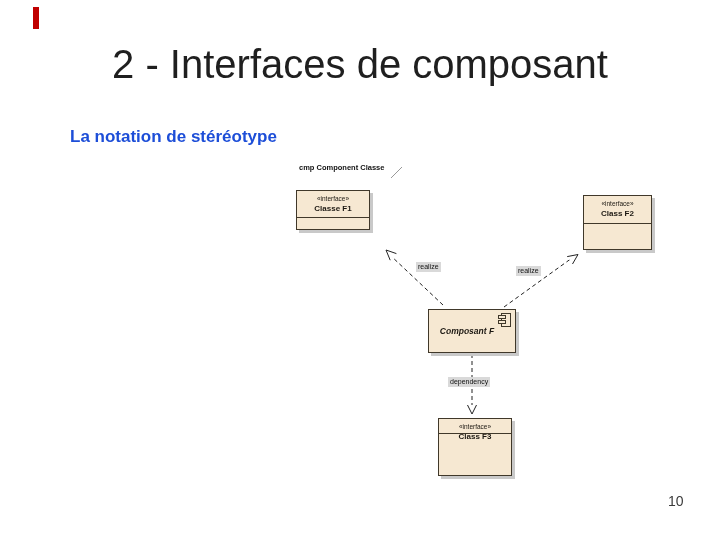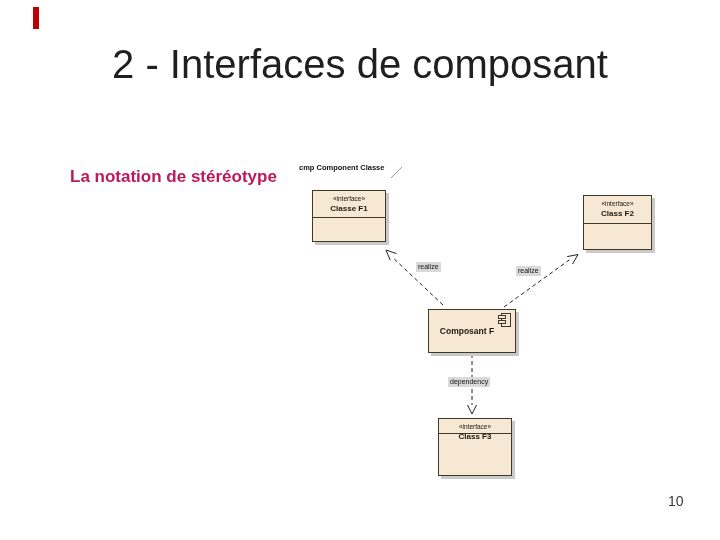--- a/index.html
+++ b/index.html
@@ -5,45 +5,45 @@
   html,body{margin:0;padding:0;background:#fff;}
   .slide{position:relative;width:720px;height:540px;background:#ffffff;
          font-family:"Liberation Sans",sans-serif;overflow:hidden;}
 
   .accent-bar{position:absolute;left:33px;top:7px;width:6px;height:22px;background:#c00000;}
 
   .slide-title{position:absolute;left:0;right:0;top:42px;text-align:center;
                font-size:40px;font-weight:400;color:#1f1f1f;letter-spacing:0px;}
 
   .slide-subtitle{position:absolute;left:70px;top:127px;font-size:17px;font-weight:bold;
-                  color:#be185d;margin-top:40px;}
+                  color:#1d4ed8;}
 
   .page-number{position:absolute;left:652px;top:493px;font-size:14px;color:#3a3a3a;margin-left:16px;}
 
   
   .diagram{position:absolute;left:0;top:0;width:720px;height:540px;}
   .frame-label{position:absolute;left:299px;top:163px;font-size:7.5px;font-weight:bold;color:#111;}
 
   .uml-node{position:absolute;background:#f6e8d2;border:1px solid #40382a;
             box-shadow:3px 3px 0 #c9c9c9;box-sizing:border-box;color:#1c1812;}
   .compartment-top{border-bottom:1px solid #40382a;text-align:center;
                    padding-top:3px;box-sizing:border-box;}
   .stereotype{font-size:6.5px;line-height:9px;}
   .node-name{font-size:8px;font-weight:bold;line-height:11px;}
 
-  .node-f1{left:312px;top:190px;width:74px;height:52px;}
+  .node-f1{left:296px;top:190px;width:74px;height:40px;}
   .node-f1 .compartment-top{height:27px;}
   .node-f2{left:583px;top:195px;width:69px;height:55px;}
   .node-f2 .compartment-top{height:28px;}
   .node-f3{left:438px;top:418px;width:74px;height:58px;}
   .node-f3 .compartment-top{height:15px;}
 
   .node-comp{left:428px;top:309px;width:88px;height:44px;}
   .node-comp .node-name{position:absolute;left:0;right:10px;top:16px;text-align:center;
-                        font-size:8.5px;}
+                        font-size:8.5px;font-style:italic;}
 
   .comp-icon{position:absolute;right:4px;top:3px;width:13px;height:14px;}
   .comp-icon .ci-body{position:absolute;right:0;top:0;width:8px;height:12px;
                       border:1px solid #40382a;background:#f6e8d2;}
   .comp-icon .ci-tab{position:absolute;left:0;width:6px;height:2px;
                      border:1px solid #40382a;background:#f6e8d2;}
   .comp-icon .ci-tab1{top:2px;}
   .comp-icon .ci-tab2{top:7px;}
 
   .edge-label{position:absolute;background:#d9d9d9;color:#111;font-size:7px;

